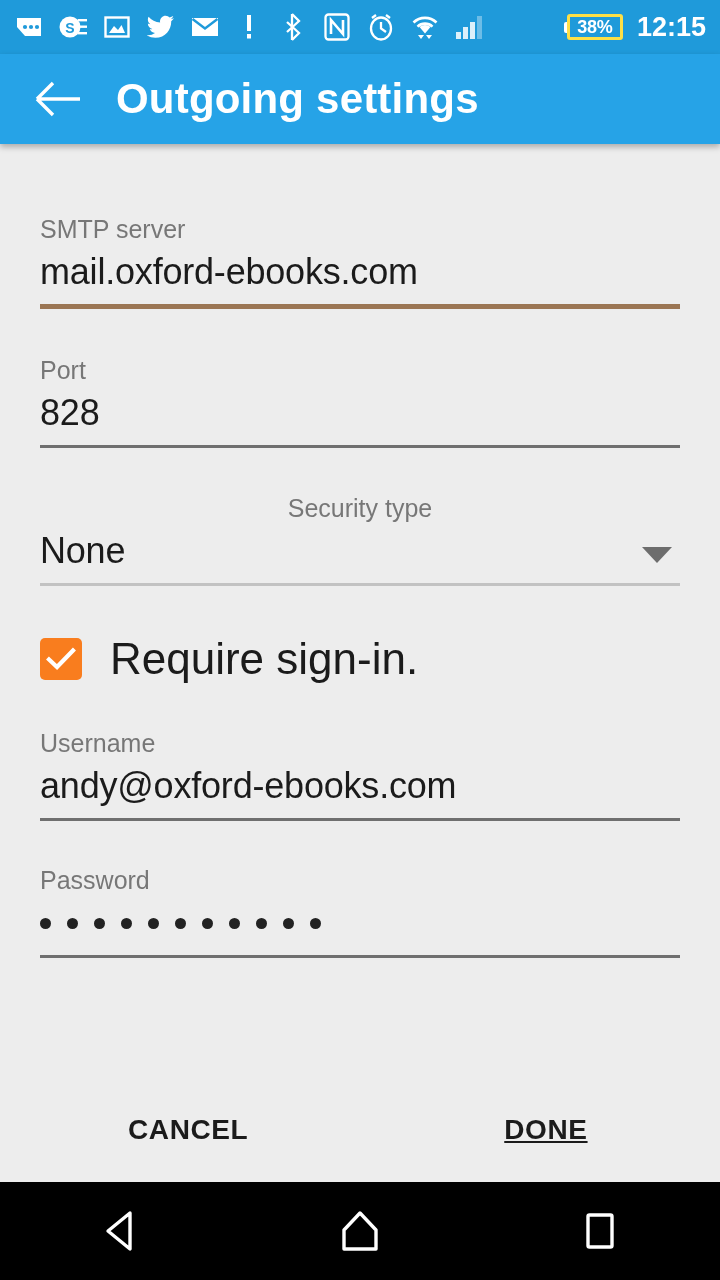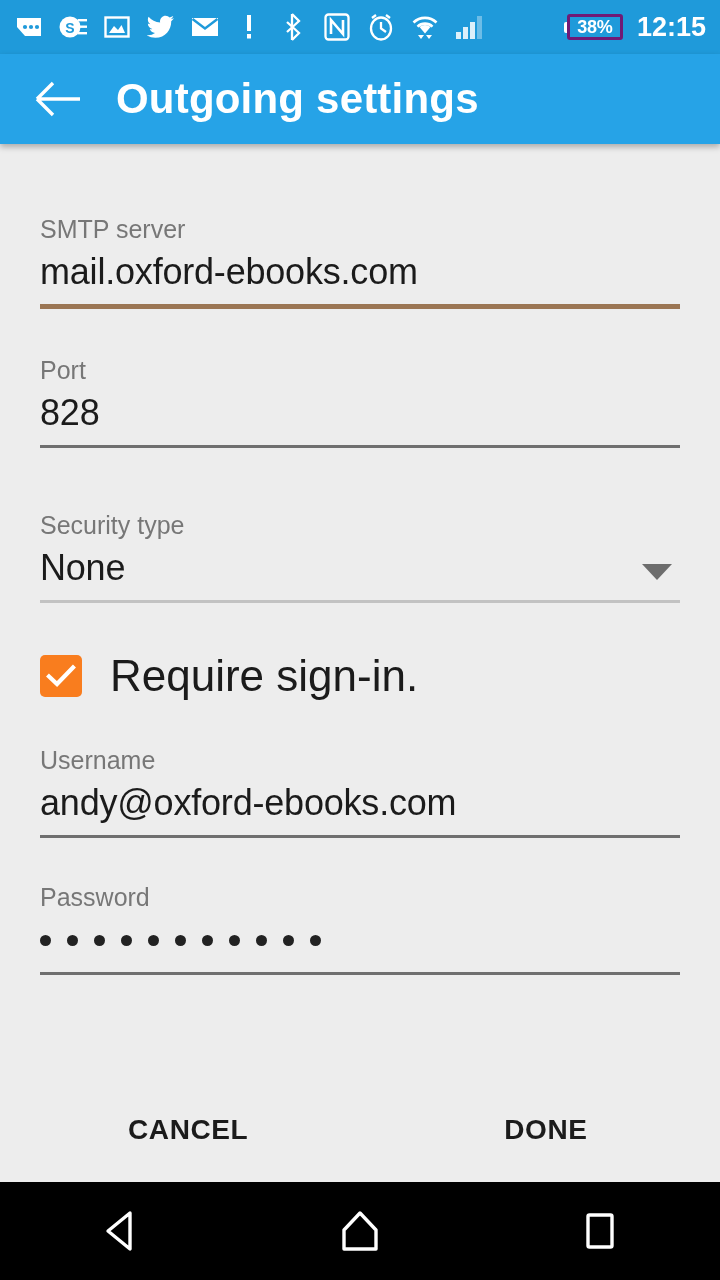--- a/index.html
+++ b/index.html
@@ -46,21 +46,21 @@
     color: #ffffff;
   }
   .sicon svg { display: block; }
   .battery {
     display: flex;
     align-items: center;
     margin-left: 10px;
   }
   .battery-body {
     position: relative;
-    border: 3px solid #701a75;
+    border: 3px solid #fde047;
     border-radius: 3px;
     height: 26px;
     min-width: 56px;
     display: flex;
     align-items: center;
     justify-content: center;
     color: #ffffff;
     font-size: 18px;
     font-weight: bold;
     letter-spacing: -0.3px;
@@ -153,21 +153,21 @@
     background: #9b7654;
     height: 5px;
   }
   .field-rule.spinner {
     background: #c2c2c2;
     height: 3px;
   }
 
   .field.smtp { padding-top: 50px; }
   .field.port { padding-top: 44px; }
-  .field.security { padding-top: 60px; }
+  .field.security { padding-top: 43px; text-align: center; }
   .field.username { padding-top: 40px; }
   .field.password { padding-top: 42px; }
 
   .spinner-caret {
     width: 0; height: 0;
     border-left: 15px solid transparent;
     border-right: 15px solid transparent;
     border-top: 16px solid #6d6d6d;
     margin-bottom: 12px;
     margin-right: 8px;
@@ -225,21 +225,21 @@
   }
   .flat-button {
     font-size: 28px;
     font-weight: bold;
     color: #1b1b1b;
     letter-spacing: 0.6px;
     cursor: pointer;
     padding: 14px 18px;
   }
   .btn-cancel { margin-left: 110px; }
-  .btn-done   { margin-left: 220px; }
+  .btn-done   { margin-left: 220px; text-decoration: underline; }
 
   
   .nav-bar {
     position: absolute;
     left: 0; bottom: 0;
     width: 720px;
     height: 98px;
     background: #000000;
     display: flex;
     align-items: center;

